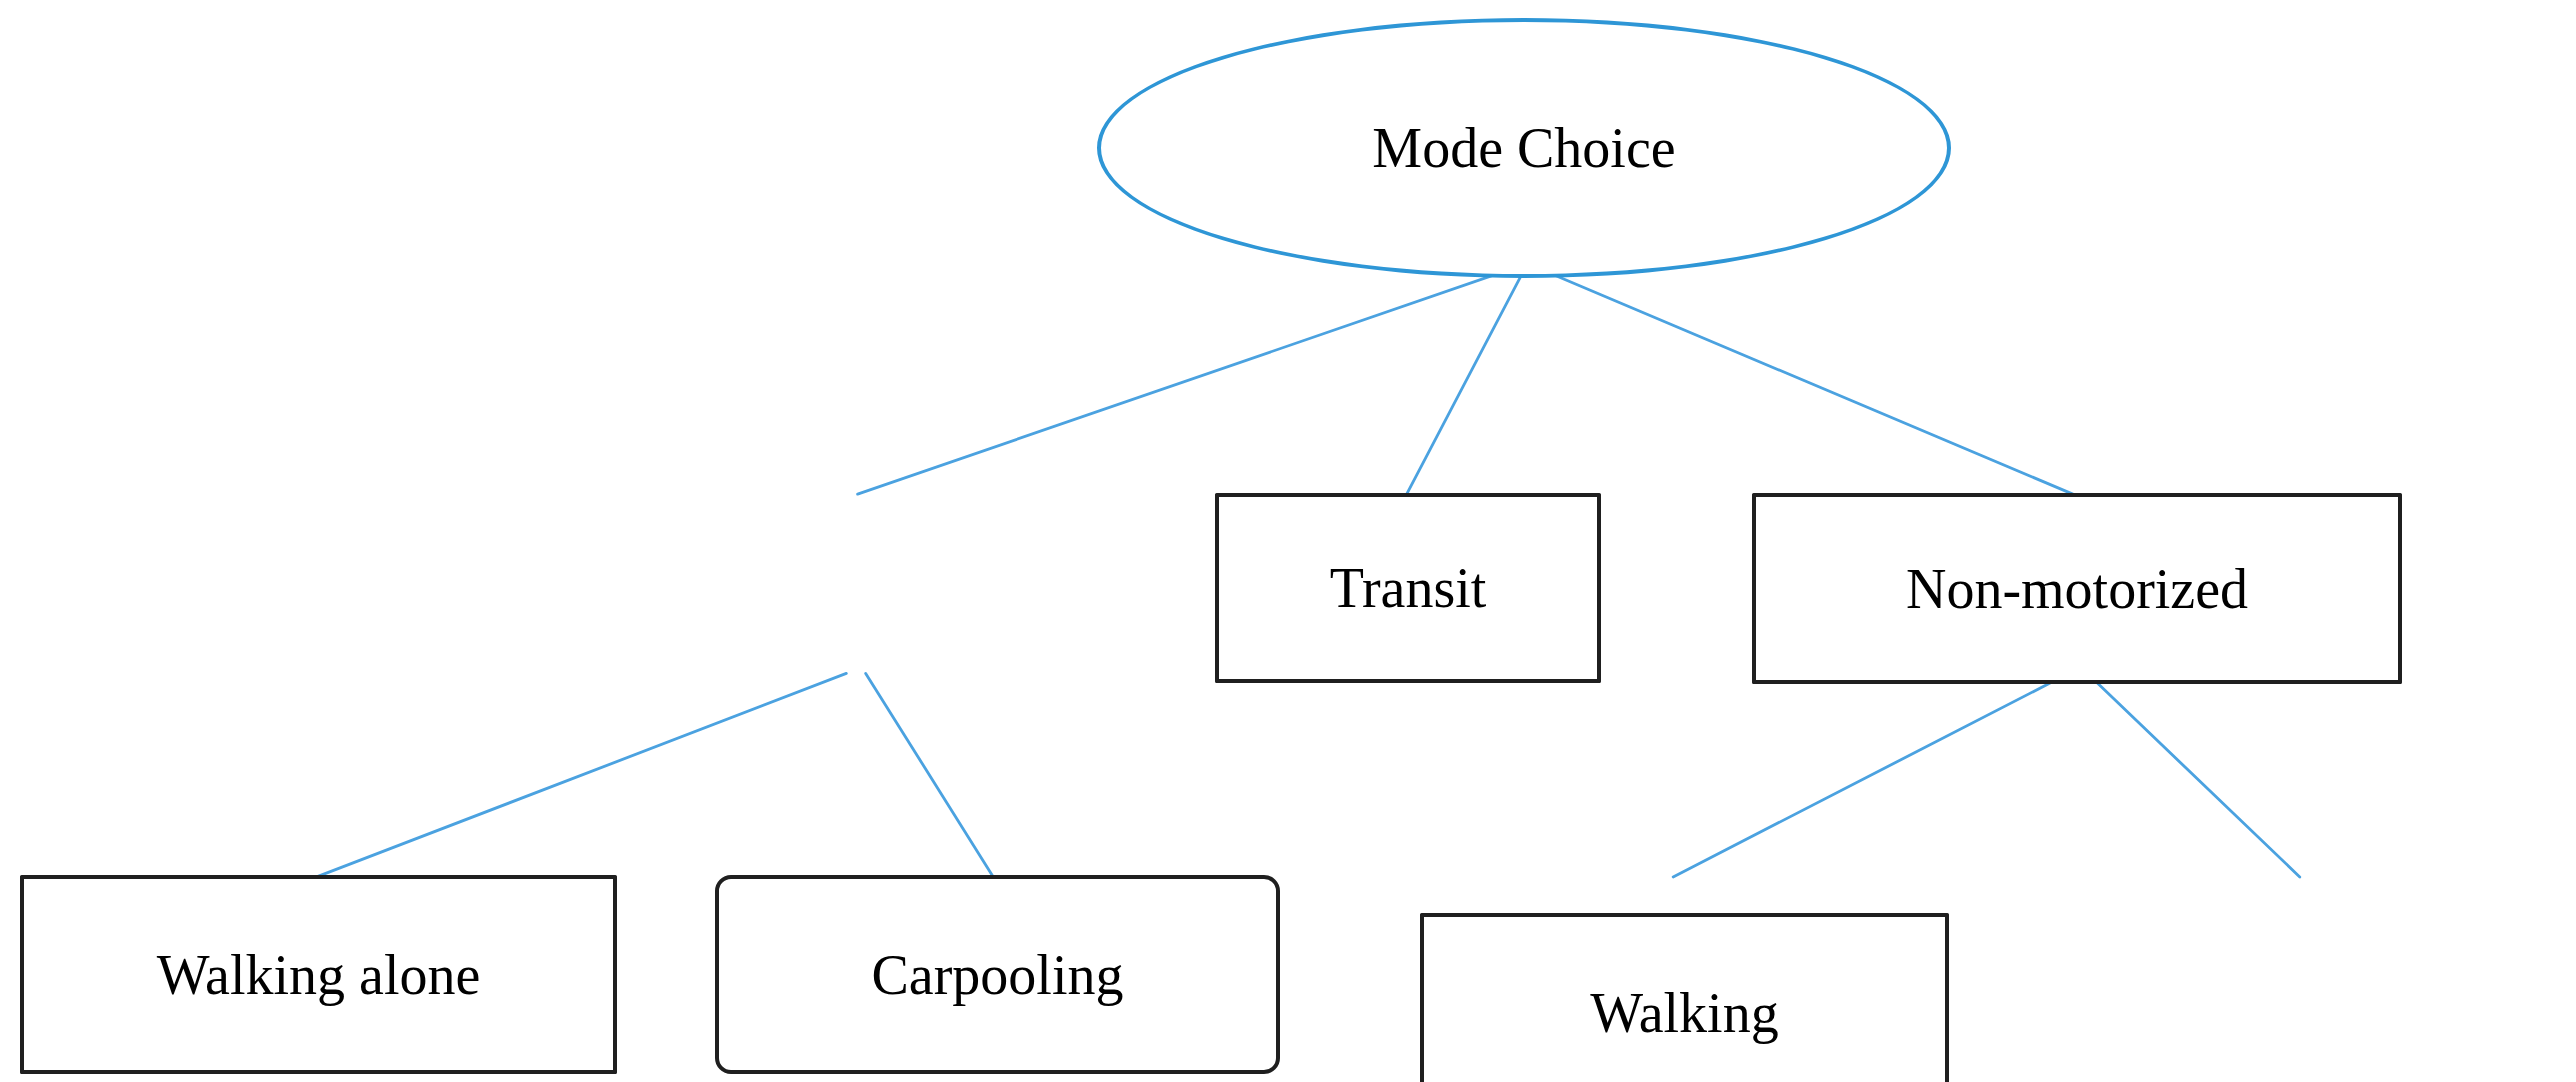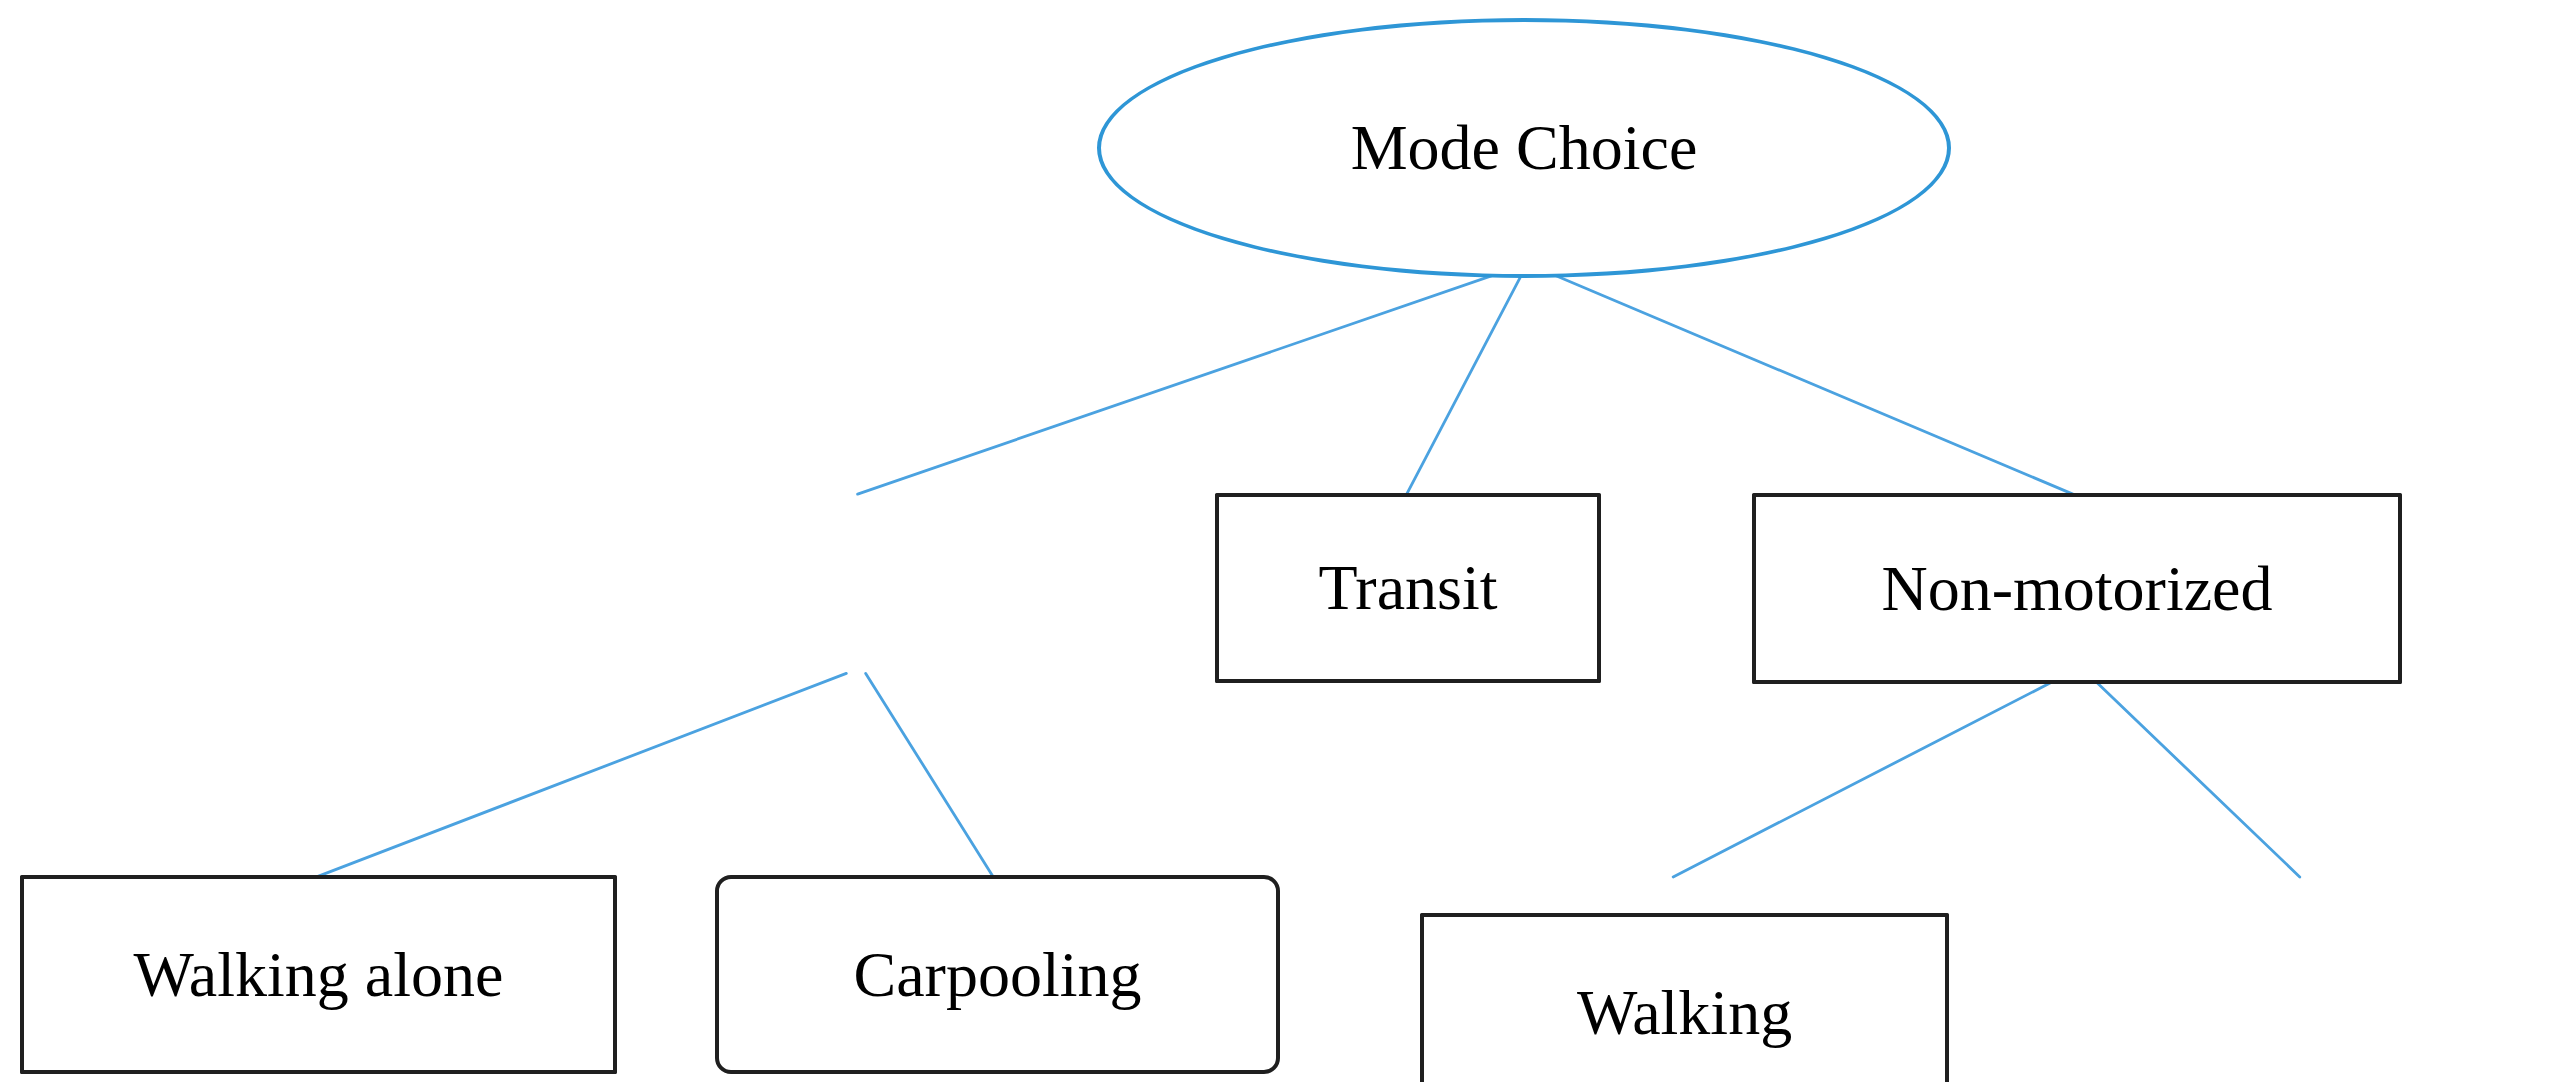--- a/index.html
+++ b/index.html
@@ -27,21 +27,21 @@
   }
   .edges-layer line{
     stroke: var(--connector);
     stroke-width: 3.5;
     stroke-linecap: round;
   }
   .node{
     position:absolute;
     display:flex; align-items:center; justify-content:center;
     background:#ffffff;
-    font-size:64px;
+    font-size:56px;
     line-height:1;
     white-space:nowrap;
     text-align:center;
   }
   .node.rect{
     border:4px solid var(--box-border);
     border-radius:1.6px;
   }
   .node.ellipse{
     border:4px solid var(--accent);

